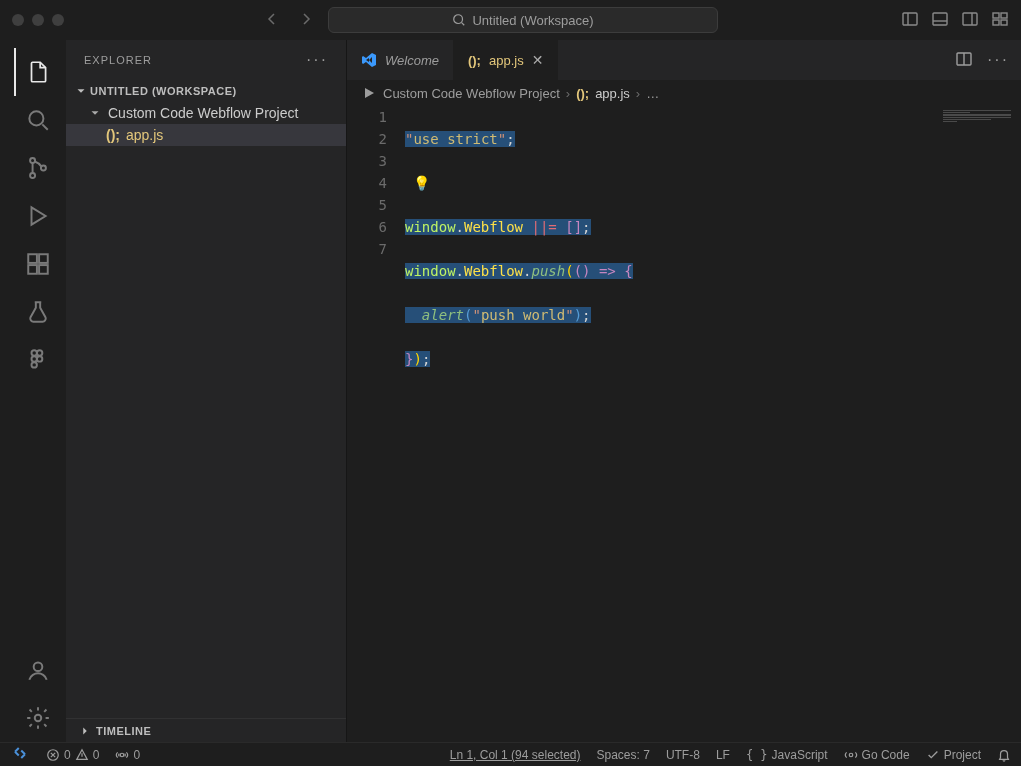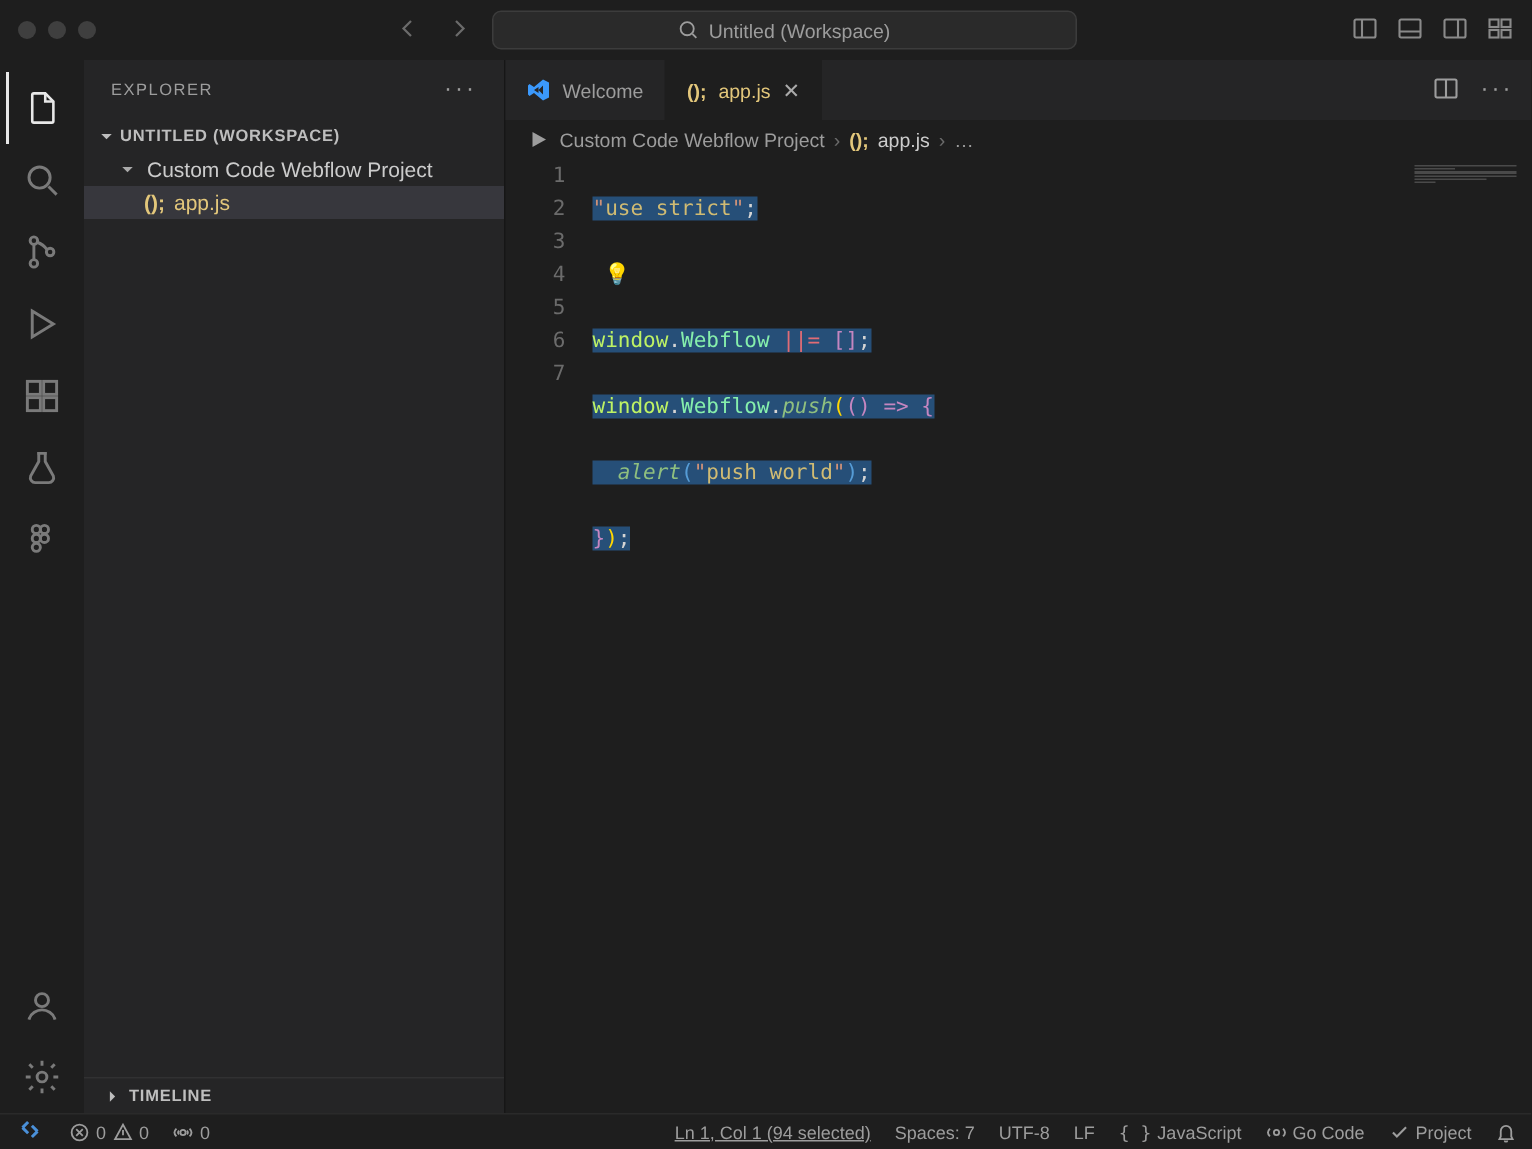--- a/index.html
+++ b/index.html
@@ -38,20 +38,21 @@
     gap: 6px;
     color: #9d9d9d;
   }
   .titlebar-right { margin-left: auto; display: flex; gap: 12px; color: #8a8a8a; }
   .titlebar-right svg { width: 18px; height: 18px; }
 
   
   .main {
     display: flex;
     height: 702px;
+    padding-left: 10px;
   }
   .activitybar {
     width: 56px;
     background: #1e1e1e;
     display: flex;
     flex-direction: column;
     align-items: center;
     padding-top: 8px;
   }
   .activity-icon {
@@ -157,21 +158,21 @@
   .tab {
     display: flex;
     align-items: center;
     padding: 0 14px;
     gap: 8px;
     font-size: 13px;
     cursor: pointer;
     color: #9d9d9d;
     border-right: 1px solid #1e1e1e;
   }
-  .tab.welcome { }
+  .tab.welcome { font-style: italic; }
   .tab.active {
     background: #1e1e1e;
     color: #e3c77b;
   }
   .tab .close { color: #aaaaaa; font-size: 14px;}
   .tabs-right { margin-left: auto; display:flex; align-items:center; gap:14px; padding-right:12px; color:#9d9d9d;}
   .tabs-right svg { width:18px; height:18px; }
 
   .breadcrumb {
     height: 26px;
@@ -204,21 +205,21 @@
   .code {
     flex: 1;
     white-space: pre;
     position: relative;
   }
   .sel { background: #264f78; }
   .tok-str { color: #ce9178; }
   .tok-str.y { color: #d0bb73; }
   .tok-punc { color: #d4d4d4; }
   .tok-var { color: #bef264; }
-  .tok-prop { color: #86efac; }
+  .tok-prop { color: #fde047; }
   .tok-red { color: #e06c75; }
   .tok-func { color: #8fbf7f; font-style: italic; }
   .tok-arrow { color: #c586c0; }
   .tok-br { color: #569cd6; }
   .tok-brk { color: #ffd700; }
   .tok-purp { color: #c586c0; }
   .bulb { color: #f2c94c; padding-left:8px;}
   .dot { color: #888; }
 
   .minimap {

